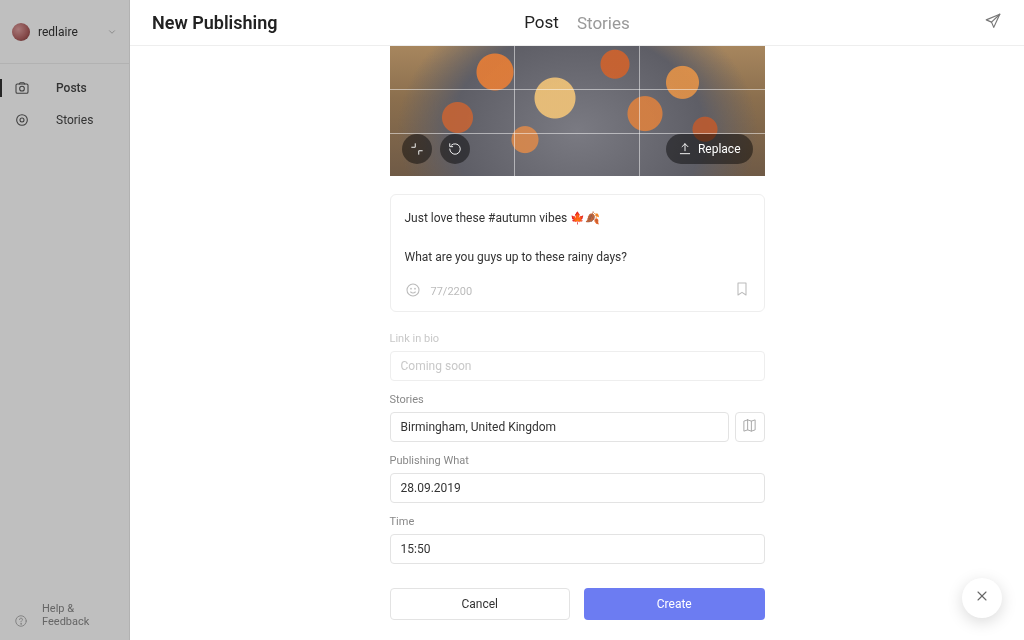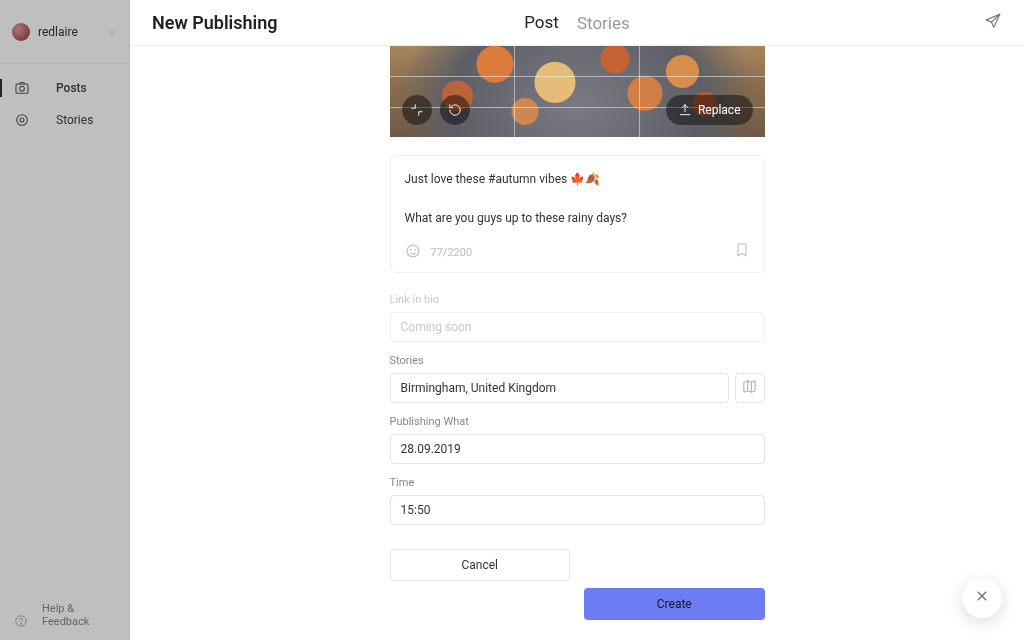--- a/index.html
+++ b/index.html
@@ -80,21 +80,21 @@
 .field-input { width:100%; height:30px; border:1px solid #e3e3e3; border-radius:4px; padding:0 10px; font-size:12px; color:#333; background:#fff; }
 .field-input:disabled { background:#fff; color:#c8c8c8; border-color:#eee; }
 .field-input::placeholder { color:#c8c8c8; }
 .location-row { display:flex; gap:6px; }
 .map-btn { width:30px; height:30px; border:1px solid #e3e3e3; border-radius:4px; background:#fff; display:flex; align-items:center; justify-content:center; cursor:pointer; color:#aaa; flex-shrink:0; }
 
 
 .actions { display:grid; grid-template-columns:1fr 1fr; gap:14px; margin-top:24px; }
 .btn { height:32px; border-radius:4px; font-size:12px; cursor:pointer; border:none; }
 .btn-secondary { background:#fff; border:1px solid #e3e3e3; color:#333; }
-.btn-primary { background:#6c7cf2; color:#0f172a;margin-top:39px; }
+.btn-primary { background:#6c7cf2; color:#ffffff; }
 
 
 .close-fab { position:absolute; right:22px; bottom:22px; width:40px; height:40px; border-radius:50%; background:#fff; box-shadow:0 4px 16px rgba(0,0,0,0.15); display:flex; align-items:center; justify-content:center; cursor:pointer; z-index:30; color:#666; }
 
 svg { stroke: currentColor; fill:none; stroke-width:1.6; stroke-linecap:round; stroke-linejoin:round; }
 </style>
 </head>
 <body>
 
 <div class="app">

